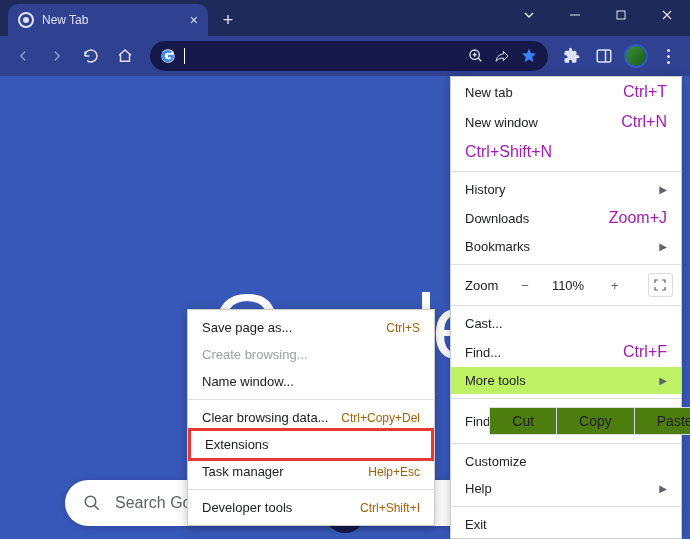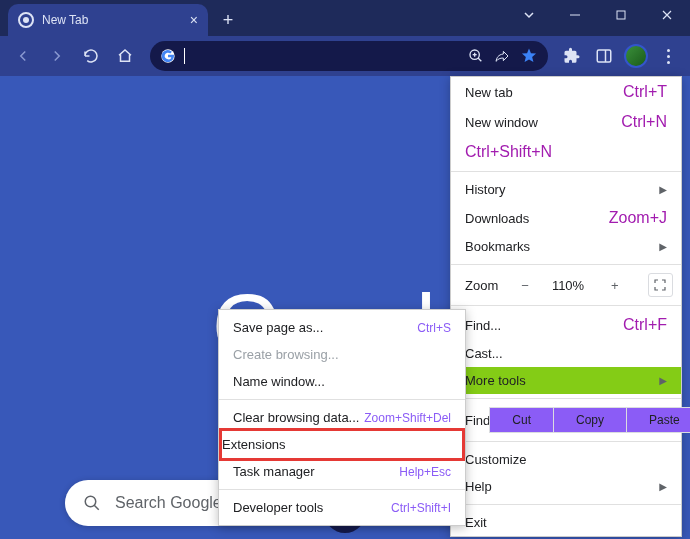--- a/index.html
+++ b/index.html
@@ -33,41 +33,41 @@
 .content { position: absolute; top: 76px; left: 0; right: 0; bottom: 0; background: #3858b9; overflow: hidden; }
 .google-logo { position: absolute; top: 200px; left: 50%; transform: translateX(-50%); font-size: 90px; font-weight: 500; color: #fff; letter-spacing: -4px; }
 .search-box { position: absolute; top: 404px; left: 50%; transform: translateX(-50%); width: 560px; height: 46px; background: #fff; border-radius: 23px; display: flex; align-items: center; padding: 0 18px; gap: 14px; box-shadow: 0 1px 6px rgba(0,0,0,.2); }
 .search-box-text { color: #5f6368; font-size: 16px; }
 
 .bottom-fab { position: absolute; bottom: 6px; left: 50%; transform: translateX(-50%); width: 42px; height: 42px; border-radius: 50%; background: #14194a; display: flex; align-items: center; justify-content: center; color: #dde3f5; font-size: 22px; cursor: pointer; }
 .customize-btn { position: absolute; bottom: 10px; right: 28px; height: 34px; background: #fff; border: 1px solid #dadce0; border-radius: 17px; display: flex; align-items: center; padding: 0 16px; gap: 8px; color: #1a73e8; font-size: 13px; cursor: pointer; }
 
 .main-menu { position: absolute; top: 76px; right: 8px; width: 232px; background: #fff; border: 1px solid #ccc; box-shadow: 0 2px 10px rgba(0,0,0,.25); z-index: 20; font-size: 13px; color: #202124; }
 .menu-item { display: flex; align-items: center; justify-content: space-between; padding: 6px 14px; cursor: pointer; }
-.menu-item:hover, .menu-item.hovered { background: #84cc16; }
+.menu-item:hover, .menu-item.hovered { background: #bef264; }
 .menu-item .shortcut { color: #a21caf; font-size: 16px; text-align: right; }
 .menu-item .arrow { color: #5f6368; font-size: 10px; }
 .menu-sep { height: 1px; background: #e0e0e0; margin: 4px 0; }
 .zoom-row { display: flex; align-items: center; padding: 4px 8px 4px 14px; gap: 16px; }
 .zoom-label { flex: 1; }
 .zoom-btn { width: 24px; height: 24px; display: flex; align-items: center; justify-content: center; cursor: pointer; color: #5f6368; }
 .zoom-val { width: 40px; }
 .fullscreen-btn { width: 28px; height: 24px; border: 1px solid #dadce0; border-radius: 3px; display: flex; align-items: center; justify-content: center; margin-left: 6px; cursor: pointer; }
 .edit-row { display: flex; align-items: center; padding: 4px 8px 4px 14px; }
 .edit-label { flex: 1; }
-.edit-btn { padding: 5px 22px; border: 1px solid #dadce0; font-size: 12px; cursor: pointer; margin-left: -1px; background: #8b5cf6; }
+.edit-btn { padding: 5px 22px; border: 1px solid #dadce0; font-size: 14px; cursor: pointer; margin-left: -1px; background: #4d7c0f; }
 .edit-btn:first-of-type { margin-left: 6px; }
 
-.sub-menu { position: absolute; top: 309px; right: 224px; width: 248px; background: #fff; border: 1px solid #ccc; box-shadow: 0 2px 10px rgba(0,0,0,.25); z-index: 21; font-size: 13px; color: #202124; padding: 4px 0; }
+.sub-menu { position: absolute; top: 309px; right: 255px; width: 248px; background: #fff; border: 1px solid #ccc; box-shadow: 0 2px 10px rgba(0,0,0,.25); z-index: 21; font-size: 13px; color: #202124; padding: 4px 0; }
 .sub-item { display: flex; align-items: center; justify-content: space-between; padding: 6px 14px; cursor: pointer; }
 .sub-item.disabled { color: #9aa0a6; cursor: default; }
-.sub-item .shortcut { color: #8b5cf6; font-size: 12px; }
+.sub-item .shortcut { color: #a16207; font-size: 12px; }
 .sub-sep { height: 1px; background: #e0e0e0; margin: 4px 0; }
 .highlight-box { border: 3px solid #e53935; margin: -3px 0; }
-.highlight-box .sub-item { padding: 6px 0; }
+.highlight-box .sub-item { padding: 6px 14px; }
 
 svg { display: block; }
 </style>
 </head>
 <body>
 
 <div class="titlebar">
   <div class="tab">
     <span class="tab-icon">
         <span class="tab-icon-inner"></span>
@@ -222,26 +222,26 @@
     <span class="zoom-val">110%</span>
     <span class="zoom-btn">+</span>
     <span class="fullscreen-btn">
         <svg width="12" height="12" viewBox="0 0 12 12">
           <path d="M1 4V1h3M11 4V1H8M1 8v3h3M11 8v3H8" stroke="#5f6368" stroke-width="1.2" fill="none"></path>
         </svg>
       </span>
   </div>
   <div class="menu-sep"></div>
   <div class="menu-item">
+      <span>Cast...</span>
+      <span></span>
+    </div>
+  <div class="menu-item">
       <span>Find...</span>
       <span class="shortcut">Ctrl+F</span>
-    </div>
-  <div class="menu-item">
-      <span>Cast...</span>
-      <span></span>
     </div>
   <div class="menu-item hovered">
       <span>More tools</span>
       <span class="arrow">▶</span>
     </div>
   <div class="menu-sep"></div>
   <div class="edit-row">
     <span class="edit-label">Find</span>
     <span class="edit-btn">Cut</span>
     <span class="edit-btn">Copy</span>
@@ -272,21 +272,21 @@
       <span>Create browsing...</span>
       <span></span>
     </div>
   <div class="sub-item">
       <span>Name window...</span>
       <span></span>
     </div>
   <div class="sub-sep"></div>
   <div class="sub-item">
       <span>Clear browsing data...</span>
-      <span class="shortcut">Zoom+Shift+Del</span>
+      <span class="shortcut">Ctrl+Copy+Del</span>
     </div>
   <div class="highlight-box">
     <div class="sub-item">
         <span>Extensions</span>
         <span></span>
       </div>
   </div>
   <div class="sub-item">
       <span>Task manager</span>
       <span class="shortcut">Help+Esc</span>

